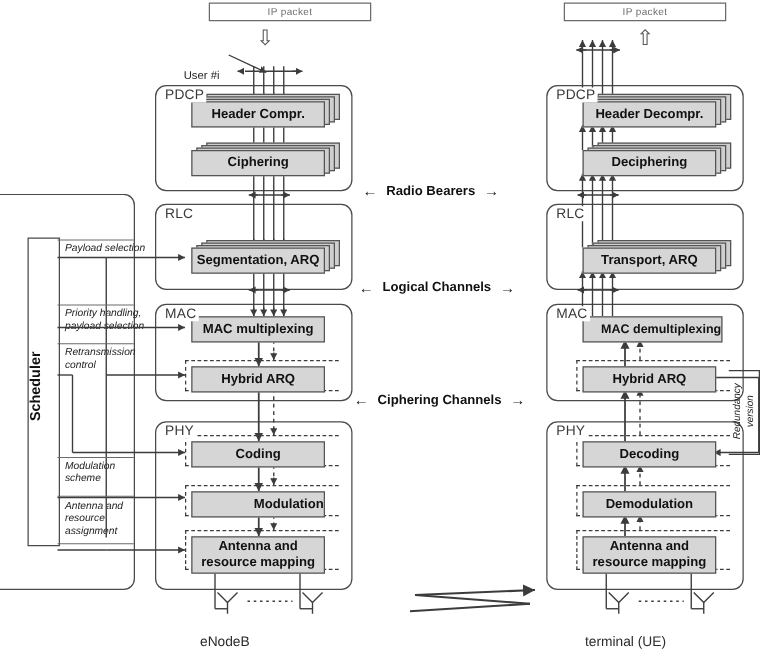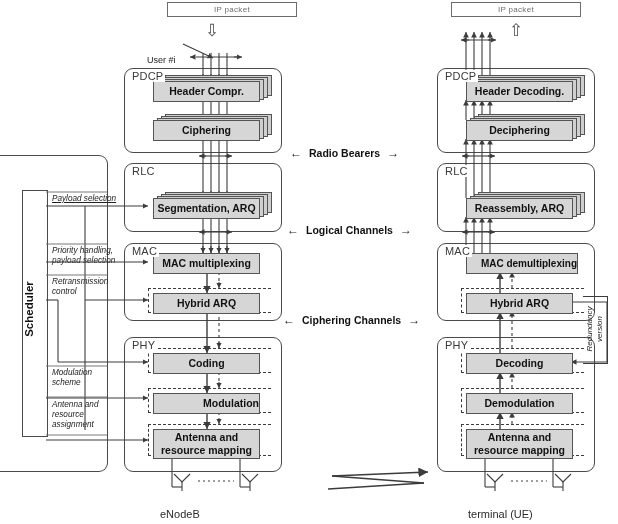--- a/index.html
+++ b/index.html
@@ -134,38 +134,38 @@
 </div>
 <div class="blockarrow" style="left:509px;top:22px;">⇧</div>
 
 <div class="layer" style="left:437px;top:68px;width:156px;height:83px;"></div>
 <div class="layer-name" style="left:443px;top:70px;">PDCP</div>
 
 <div class="sheet s3" style="left:478px;top:75px;width:105px;height:19px;"></div>
 <div class="sheet s2" style="left:474px;top:77px;width:105px;height:19px;"></div>
 <div class="sheet s1" style="left:470px;top:79px;width:105px;height:19px;"></div>
 <div class="proc" style="left:466px;top:81px;width:105px;height:19px;">
-  <span>Header Decoding.</span>
+  <span>Header Decompr.</span>
 </div>
 
 <div class="sheet s3" style="left:478px;top:114px;width:105px;height:19px;"></div>
 <div class="sheet s2" style="left:474px;top:116px;width:105px;height:19px;"></div>
 <div class="sheet s1" style="left:470px;top:118px;width:105px;height:19px;"></div>
 <div class="proc" style="left:466px;top:120px;width:105px;height:19px;">
   <span>Deciphering</span>
 </div>
 
 <div class="layer" style="left:437px;top:163px;width:156px;height:67px;"></div>
 <div class="layer-name" style="left:443px;top:165px;">RLC</div>
 
 <div class="sheet s3" style="left:478px;top:192px;width:105px;height:19px;"></div>
 <div class="sheet s2" style="left:474px;top:194px;width:105px;height:19px;"></div>
 <div class="sheet s1" style="left:470px;top:196px;width:105px;height:19px;"></div>
 <div class="proc" style="left:466px;top:198px;width:105px;height:19px;">
-  <span>Reassembly, ARQ</span>
+  <span>Transport, ARQ</span>
 </div>
 
 <div class="layer" style="left:437px;top:243px;width:156px;height:76px;"></div>
 <div class="layer-name" style="left:443px;top:245px;">MAC</div>
 
 <div class="proc" style="left:466px;top:253px;width:110px;height:19px;font-size:10px;justify-content:flex-end;">
   <span>MAC demultiplexing</span>
 </div>
 
 <div class="box-dash" style="left:461px;top:288px;width:122px;height:23px;"></div>
@@ -213,21 +213,21 @@
 <div class="chan" style="left:283px;top:313px;">
   <span class="g">←</span>
   <span>Ciphering Channels</span>
   <span class="g">→</span>
 </div>
 
 <div class="sched-outer" style="left:-10px;top:155px;width:117px;height:315px;"></div>
 <div class="sched-box" style="left:22px;top:190px;width:24px;height:245px;"></div>
 <div class="sched-label" style="left:-31px;top:303px;width:120px;text-align:center;">Scheduler</div>
 
-<div class="sig" style="left:52px;top:194px;width:70px;text-decoration:underline;">Payload selection</div>
+<div class="sig" style="left:52px;top:194px;width:70px;">Payload selection</div>
 <div class="sig" style="left:52px;top:246px;width:72px;">Priority handling,
 payload selection</div>
 <div class="sig" style="left:52px;top:277px;width:72px;">Retransmission
 control</div>
 <div class="sig" style="left:52px;top:368px;width:72px;">Modulation
 scheme</div>
 <div class="sig" style="left:52px;top:400px;width:72px;">Antenna and
 resource
 assignment</div>
 

